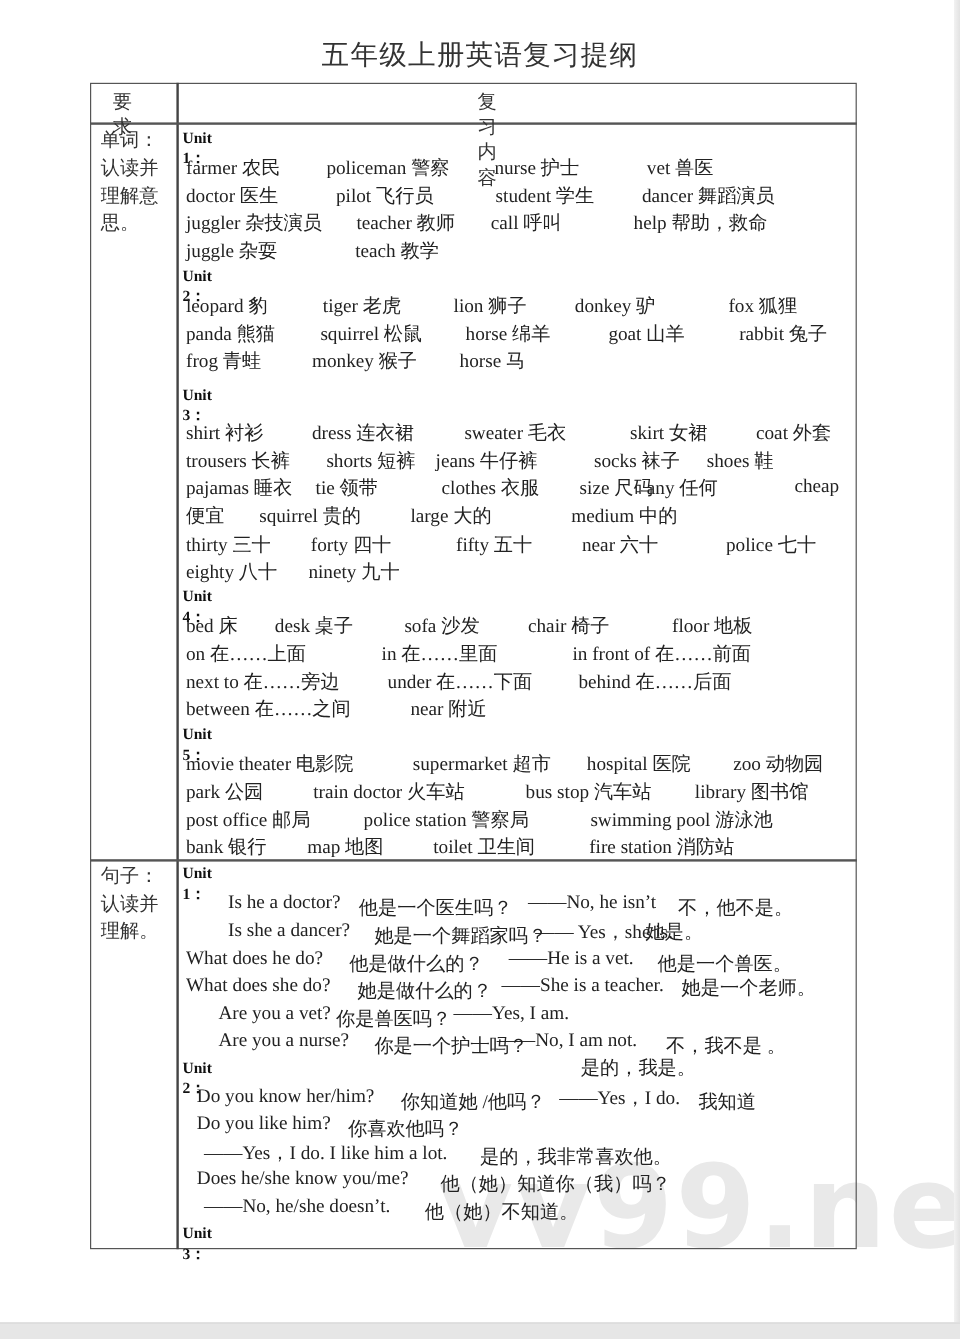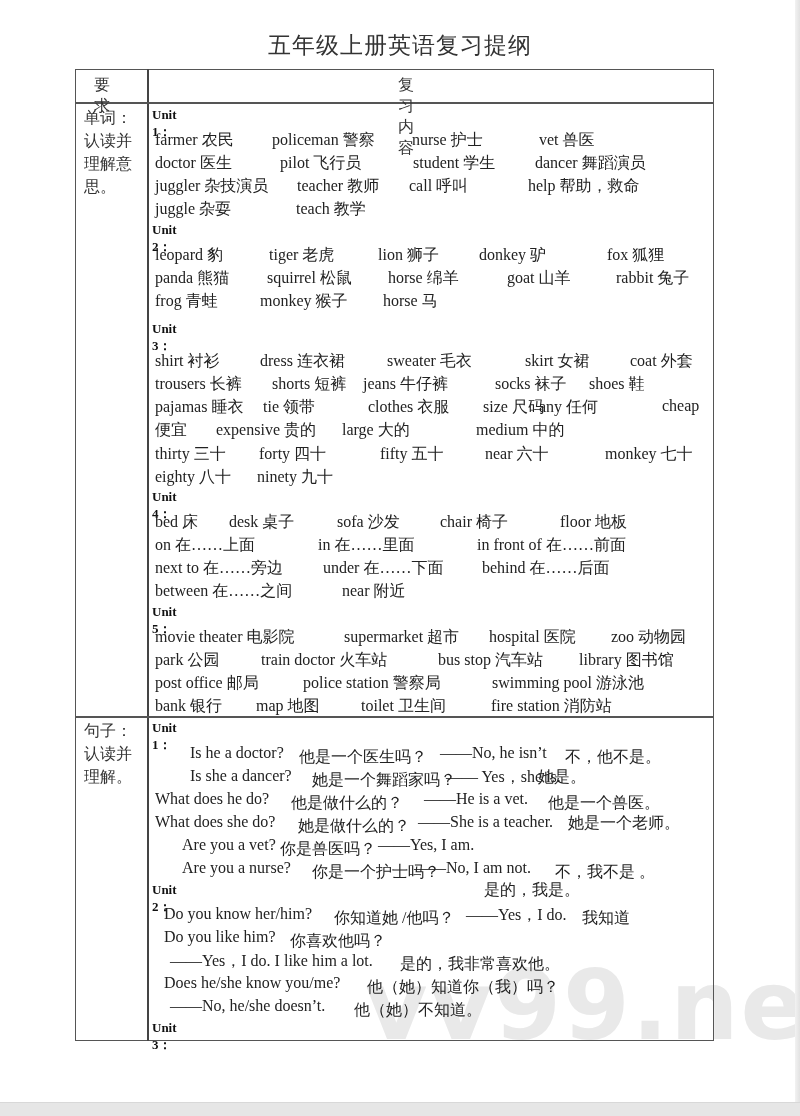--- a/index.html
+++ b/index.html
@@ -146,30 +146,30 @@
   <div class="row" style="top:397px">
     <span class="w" style="left:0">pajamas 睡衣</span>
     <span class="w" style="left:108px">tie 领带</span>
     <span class="w" style="left:213px">clothes 衣服</span>
     <span class="w" style="left:328px">size 尺码</span>
     <span class="w" style="left:384px">any 任何</span>
     <span class="w" style="left:507px">cheap</span>
   </div>
   <div class="row" style="top:420px">
     <span class="w" style="left:0">便宜</span>
-    <span class="w" style="left:61px">expensive 贵的</span>
+    <span class="w" style="left:61px">squirrel 贵的</span>
     <span class="w" style="left:187px">large 大的</span>
     <span class="w" style="left:321px">medium 中的</span>
   </div>
   <div class="row" style="top:444px">
     <span class="w" style="left:0">thirty 三十</span>
     <span class="w" style="left:104px">forty 四十</span>
     <span class="w" style="left:225px">fifty 五十</span>
     <span class="w" style="left:330px">near 六十</span>
-    <span class="w" style="left:450px">monkey 七十</span>
+    <span class="w" style="left:450px">police 七十</span>
   </div>
   <div class="row" style="top:467px">
     <span class="w" style="left:0">eighty 八十</span>
     <span class="w" style="left:102px">ninety 九十</span>
   </div>
 
   <div class="unit" style="top:489px">Unit 4：</div>
   <div class="row" style="top:512px">
     <span class="w" style="left:0">bed 床</span>
     <span class="w" style="left:74px">desk 桌子</span>

